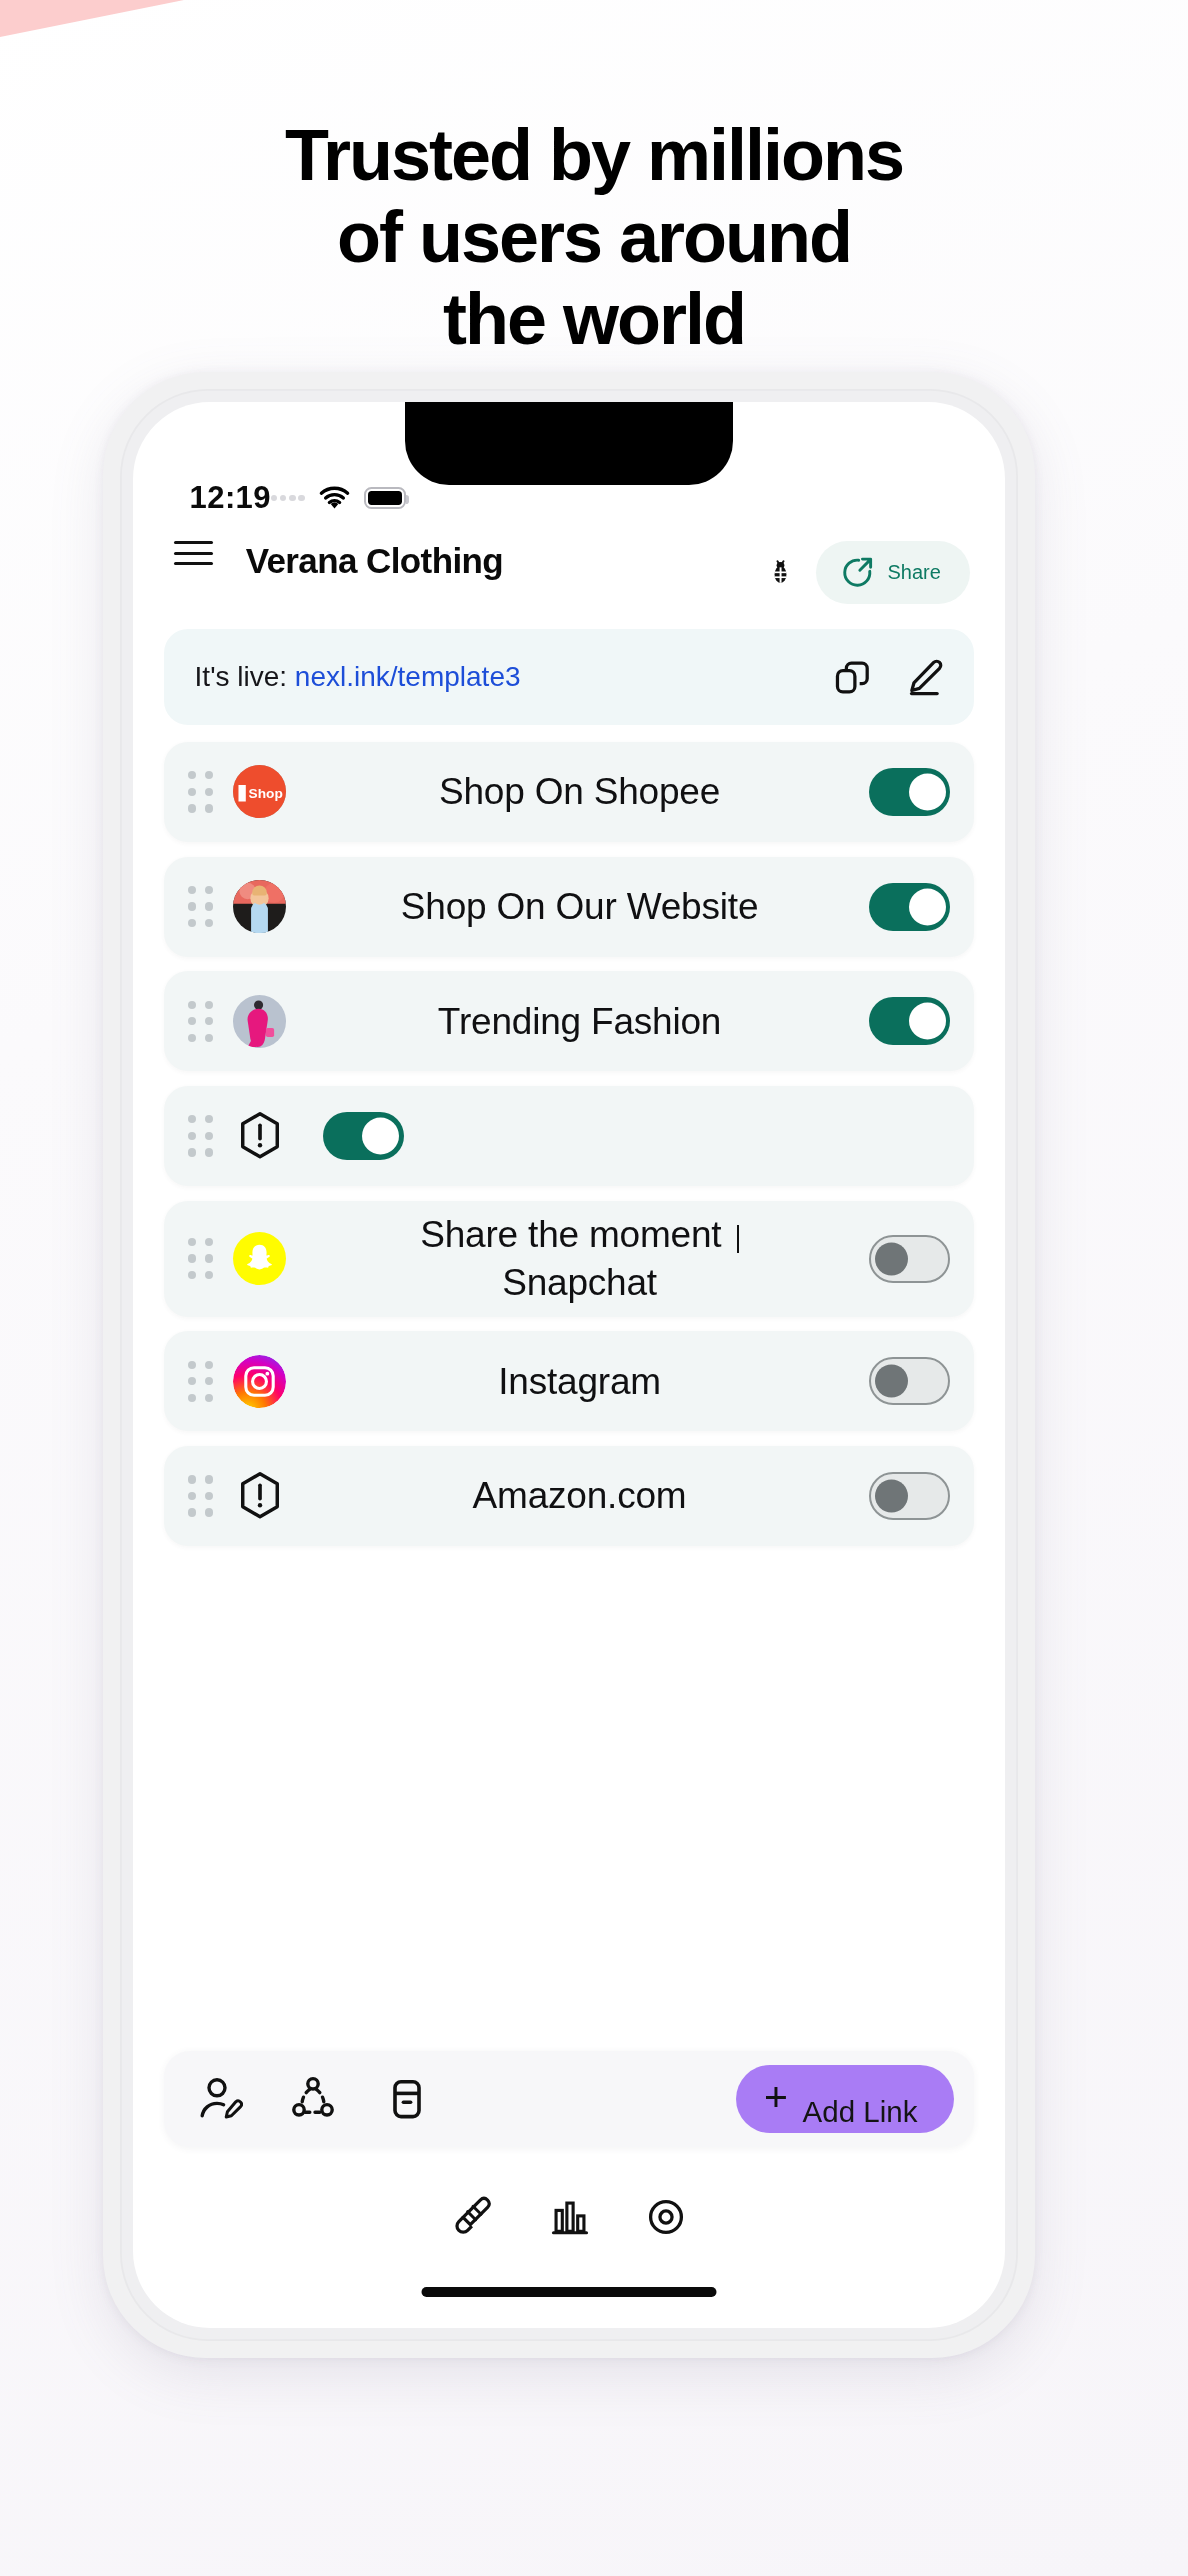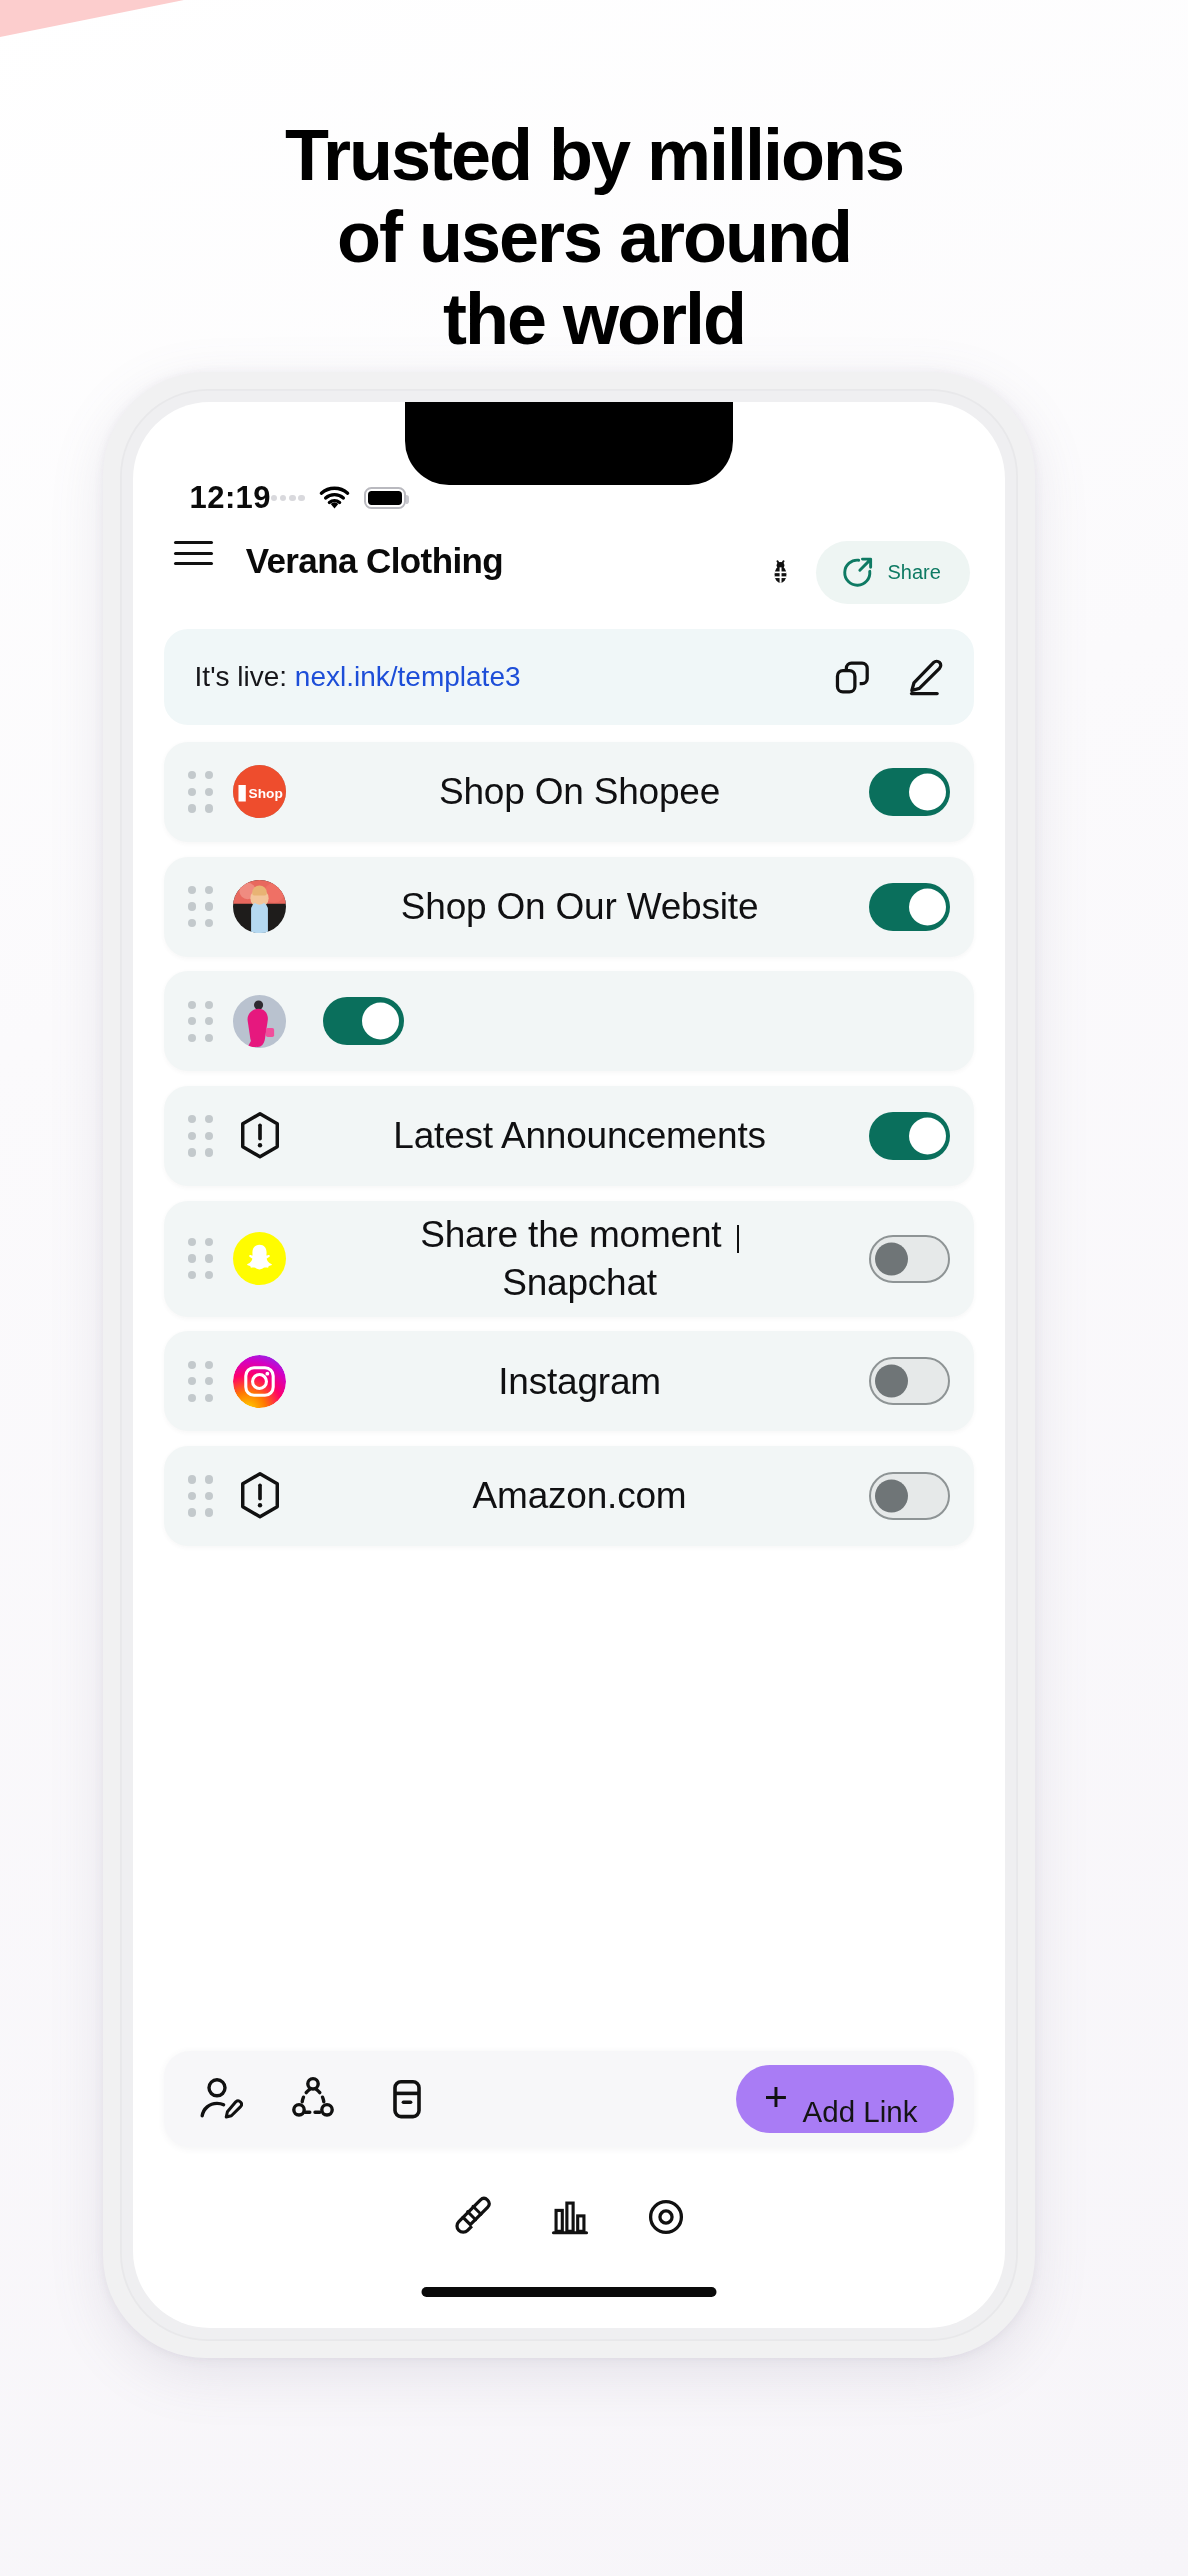--- a/index.html
+++ b/index.html
@@ -340,20 +340,21 @@
             </span>
         <span class="row-icon">
           <svg width="53" height="53" viewBox="0 0 58 58">
             <rect width="58" height="58" fill="#b9c2cf"></rect>
             <circle cx="28" cy="11" r="5" fill="#2f2b31"></circle>
             <path d="M28 15c7 0 11 6 10 13l-3 20c-1 6-4 9-8 9s-7-3-8-9l-3-20c-1-7 5-13 12-13z" fill="#e6187e"></path>
             <path d="M21 48l-5 9h9l3-9z" fill="#e6187e"></path>
             <rect x="36" y="36" width="9" height="10" rx="2" fill="#f04e9c"></rect>
           </svg>
         </span>
+        <span class="row-label">Trending Fashion</span>
         <span class="toggle on">
               <span class="knob"></span>
             </span>
       </div>
 
       <div class="link-row">
         <span class="drag">
               <i></i>
               <i></i>
               <i></i>
@@ -361,21 +362,20 @@
               <i></i>
               <i></i>
             </span>
         <span class="row-icon plain">
           <svg class="hex-alert" viewBox="0 0 24 26">
             <path d="M12 1.4l9 5.2v12L12 23.8 3 18.6v-12l9-5.2z" stroke="#111" stroke-width="1.8" fill="none" stroke-linejoin="round"></path>
             <path d="M12 7.4v7" stroke="#111" stroke-width="1.9" stroke-linecap="round"></path>
             <circle cx="12" cy="17.8" r="1.15" fill="#111"></circle>
           </svg>
         </span>
-        <span class="row-label">Latest Announcements</span>
         <span class="toggle on">
               <span class="knob"></span>
             </span>
       </div>
 
       <div class="link-row tall">
         <span class="drag">
               <i></i>
               <i></i>
               <i></i>

